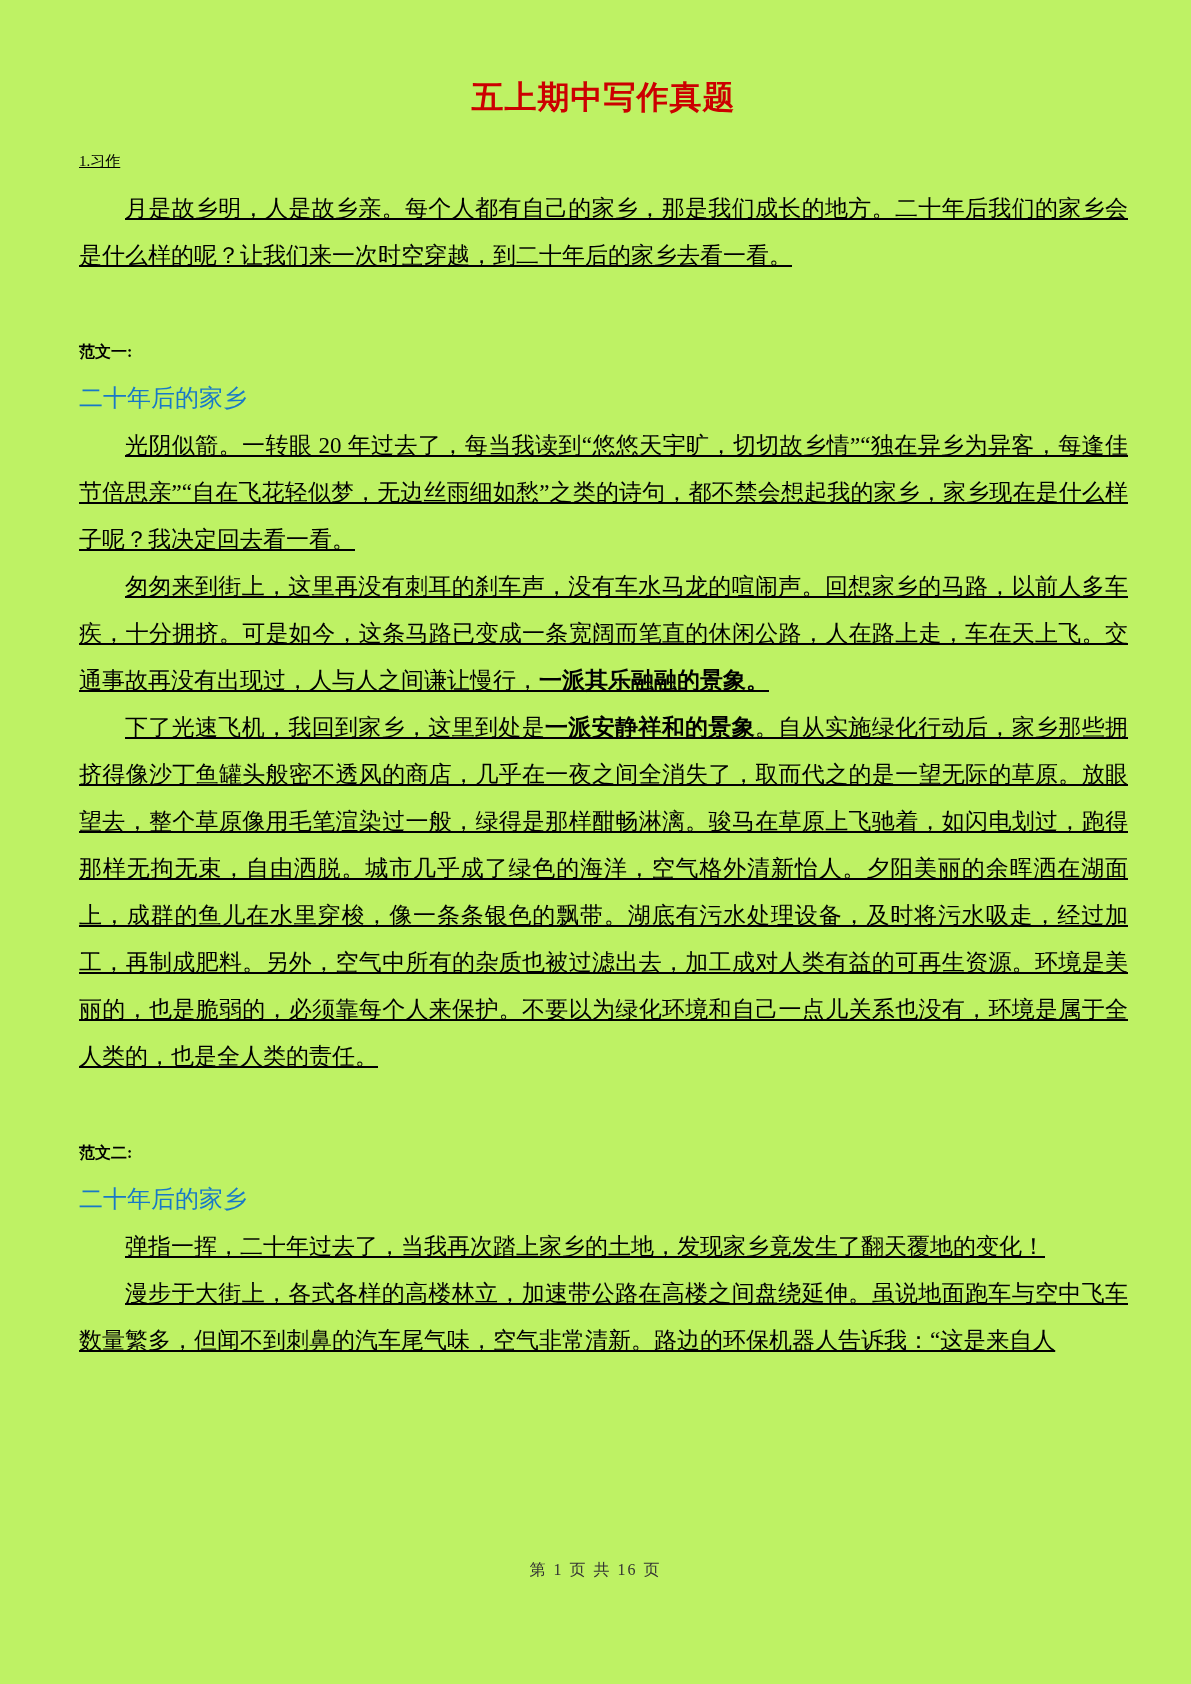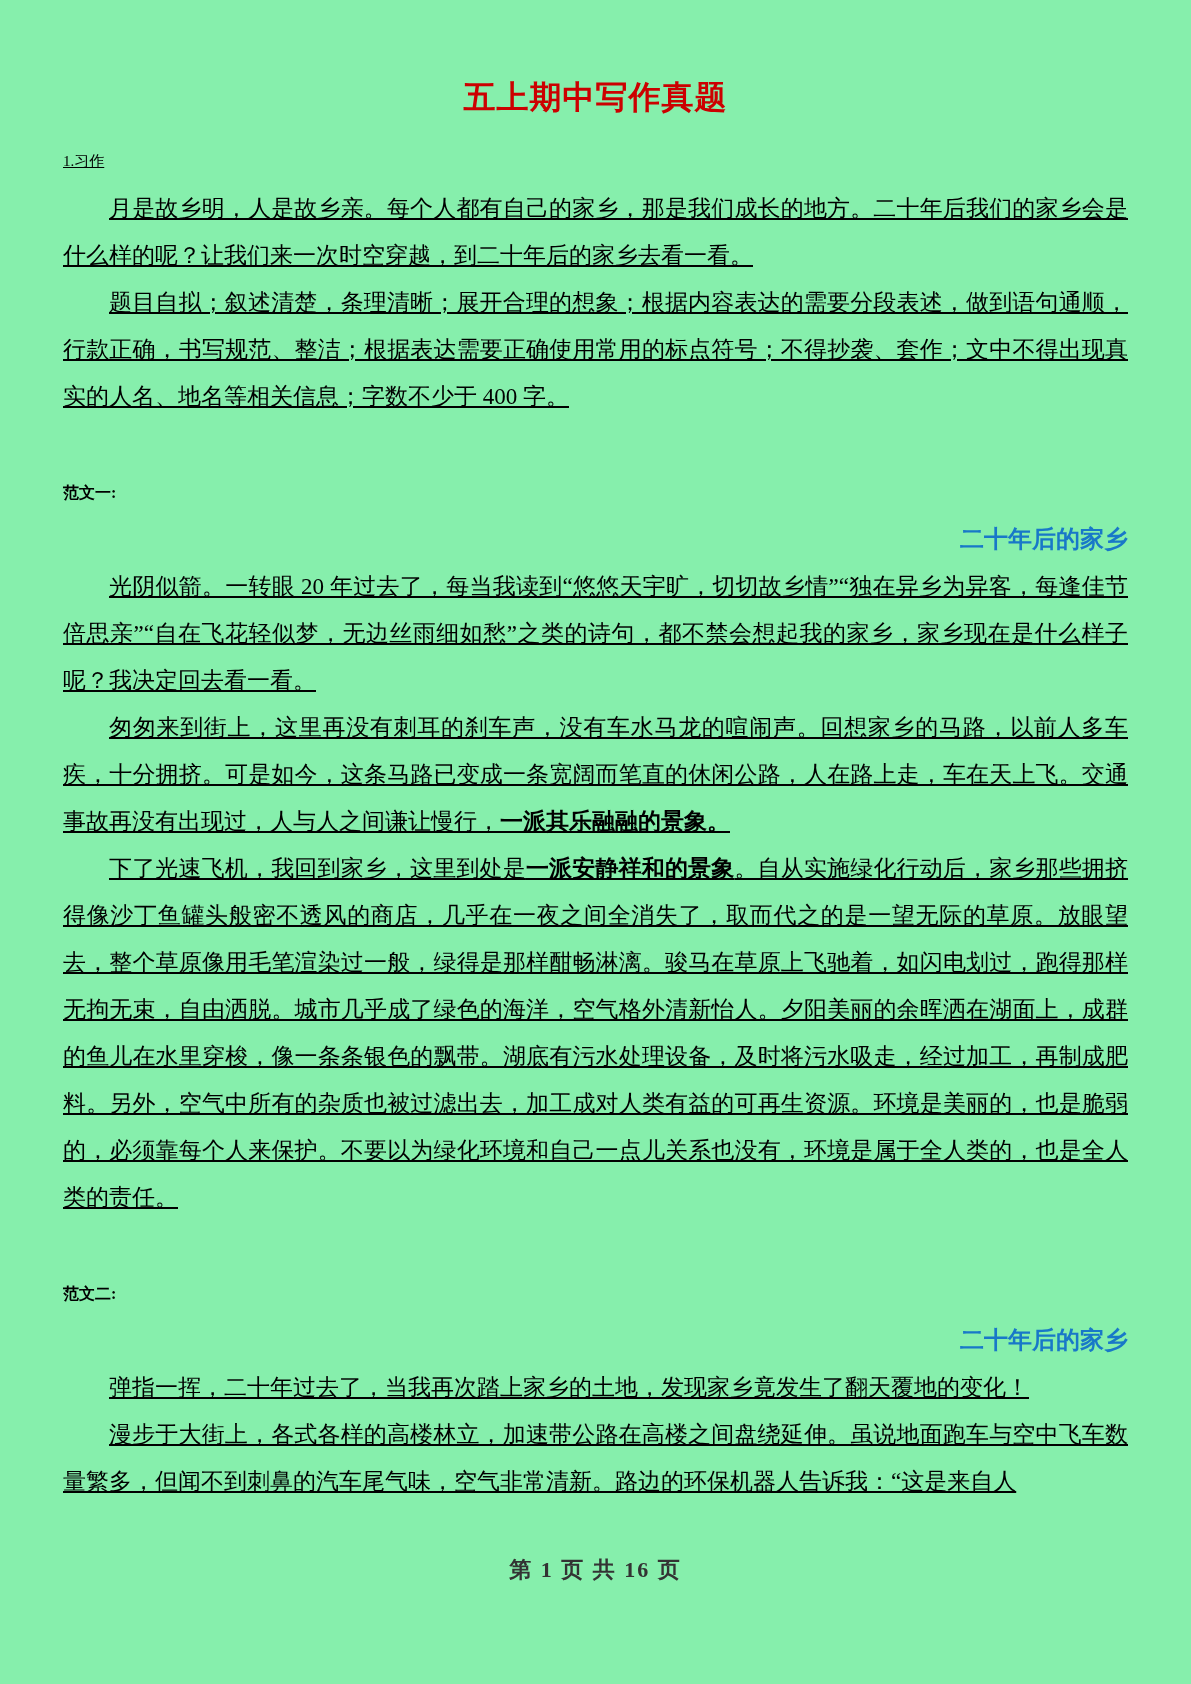--- a/index.html
+++ b/index.html
@@ -5,23 +5,23 @@
   html, body {
     margin: 0;
     padding: 0;
     background: #ffffff;
   }
   .page {
     position: relative;
     width: 1191px;
     height: 1684px;
     margin: 0 auto;
-    background: #86efac;
+    background: #bef264;
     box-sizing: border-box;
-    padding: 76px 63px 0 63px;
+    padding: 76px 63px 0 79px;
     font-family: "Liberation Serif", "DejaVu Serif", serif;
     color: #000000;
     overflow: hidden;
   }
   .doc-title {
     margin: 0 0 20px 0;
     text-align: center;
     font-family: "Liberation Sans", "DejaVu Sans", sans-serif;
     font-weight: bold;
     font-size: 32px;
@@ -56,48 +56,46 @@
   .essay-label {
     margin: 0;
     font-size: 16px;
     line-height: 47px;
     font-weight: bold;
   }
   .essay-title {
     margin: 0;
     font-size: 24px;
     line-height: 47px;
-    font-weight: bold;
-    text-align: right;
+    font-weight: normal;
+    text-align: left;
     color: #1878c8;
   }
   .page-footer {
     position: absolute;
     left: 0;
     right: 0;
     top: 1558px;
     text-align: center;
-    font-size: 22px;
+    font-size: 16px;
     line-height: 24px;
     color: #333333;
     letter-spacing: 2px;
-    font-weight: bold;
   }
 </style>
 </head>
 <body>
 
 <div class="page">
 
   <h1 class="doc-title">五上期中写作真题</h1>
 
   <div class="body-text">
     <div class="plain-line">1.习作</div>
     <p class="para">月是故乡明，人是故乡亲。每个人都有自己的家乡，那是我们成长的地方。二十年后我们的家乡会是什么样的呢？让我们来一次时空穿越，到二十年后的家乡去看一看。</p>
-    <p class="para">题目自拟；叙述清楚，条理清晰；展开合理的想象；根据内容表达的需要分段表述，做到语句通顺，行款正确，书写规范、整洁；根据表达需要正确使用常用的标点符号；不得抄袭、套作；文中不得出现真实的人名、地名等相关信息；字数不少于 400 字。</p>
   </div>
 
   <div class="essay">
     <p class="essay-label">范文一:</p>
     <h2 class="essay-title">二十年后的家乡</h2>
     <p class="para">光阴似箭。一转眼 20 年过去了，每当我读到“悠悠天宇旷，切切故乡情”“独在异乡为异客，每逢佳节倍思亲”“自在飞花轻似梦，无边丝雨细如愁”之类的诗句，都不禁会想起我的家乡，家乡现在是什么样子呢？我决定回去看一看。</p>
     <p class="para"><span>匆匆来到街上，这里再没有刺耳的刹车声，没有车水马龙的喧闹声。回想家乡的马路，以前人多车疾，十分拥挤。可是如今，这条马路已变成一条宽阔而笔直的休闲公路，人在路上走，车在天上飞。交通事故再没有出现过，人与人之间谦让慢行，</span><b>一派其乐融融的景象。</b></p>
     <p class="para"><span>下了光速飞机，我回到家乡，这里到处是</span><b>一派安静祥和的景象</b><span>。自从实施绿化行动后，家乡那些拥挤得像沙丁鱼罐头般密不透风的商店，几乎在一夜之间全消失了，取而代之的是一望无际的草原。放眼望去，整个草原像用毛笔渲染过一般，绿得是那样酣畅淋漓。骏马在草原上飞驰着，如闪电划过，跑得那样无拘无束，自由洒脱。城市几乎成了绿色的海洋，空气格外清新怡人。夕阳美丽的余晖洒在湖面上，成群的鱼儿在水里穿梭，像一条条银色的飘带。湖底有污水处理设备，及时将污水吸走，经过加工，再制成肥料。另外，空气中所有的杂质也被过滤出去，加工成对人类有益的可再生资源。环境是美丽的，也是脆弱的，必须靠每个人来保护。不要以为绿化环境和自己一点儿关系也没有，环境是属于全人类的，也是全人类的责任。</span></p>
   </div>
 

